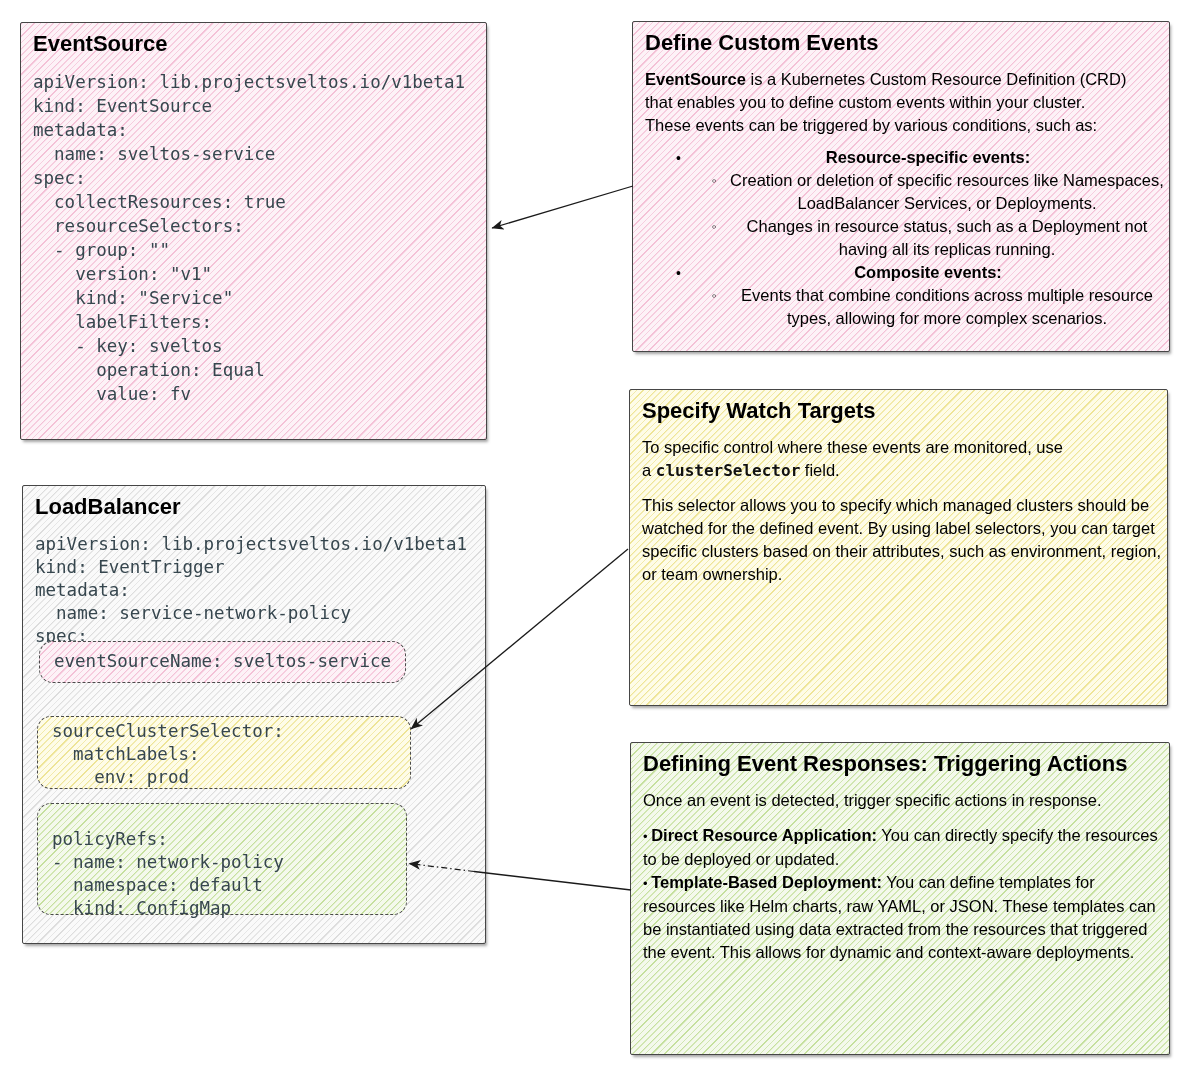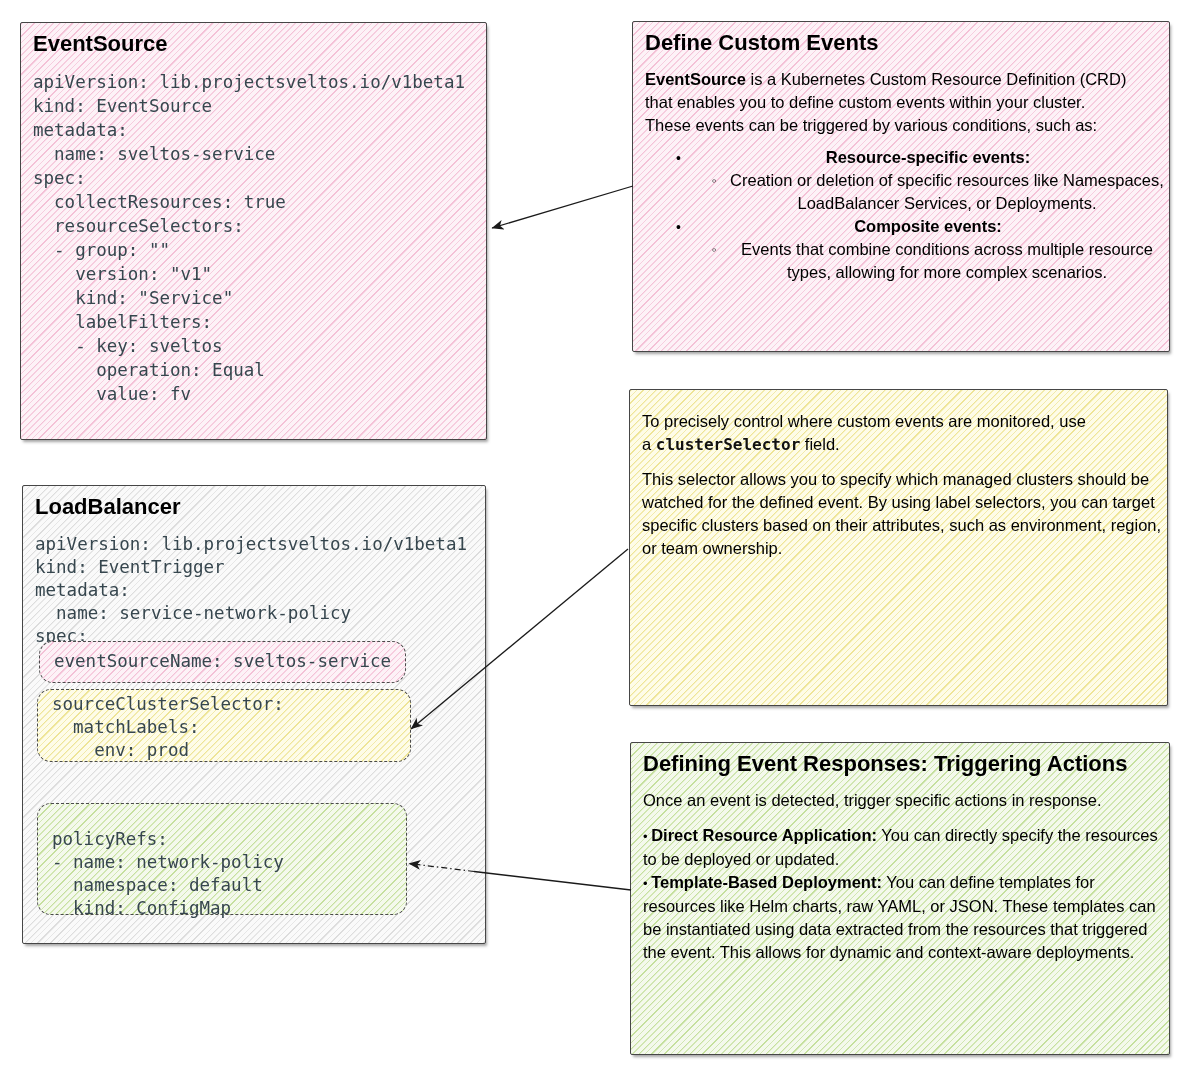--- a/index.html
+++ b/index.html
@@ -95,47 +95,49 @@
   </div>
 
   <div class="box hatch-pink pad body-text" style="left:632px; top:21px; width:538px; height:331px; padding-right:4px;">
     <h2 class="box-title">Define Custom Events</h2>
     <p><strong>EventSource</strong><span> is a Kubernetes Custom Resource Definition (CRD)</span><br><span>that enables you to define custom events within your cluster.</span><br><span>These events can be triggered by various conditions, such as:</span></p>
     <ul class="bullets">
       <li>
         <strong>Resource-specific events:</strong>
         <ul class="subs">
           <li>Creation or deletion of specific resources like Namespaces, LoadBalancer Services, or Deployments.</li>
+          <li>Changes in resource status, such as a Deployment not having all its replicas running.</li>
         </ul>
       </li>
       <li>
         <strong>Composite events:</strong>
         <ul class="subs">
           <li>Events that combine conditions across multiple resource types, allowing for more complex scenarios.</li>
         </ul>
       </li>
     </ul>
   </div>
 
   <div class="box hatch-yellow pad body-text" style="left:629px; top:389px; width:539px; height:317px; padding-right:2px;">
-    <p><span>To precisely control where custom events are monitored, use</span><br><span>a </span><span class="mono-b">clusterSelector</span><span> field.</span></p>
+    <h2 class="box-title">Specify Watch Targets</h2>
+    <p><span>To specific control where these events are monitored, use</span><br><span>a </span><span class="mono-b">clusterSelector</span><span> field.</span></p>
     <p>This selector allows you to specify which managed clusters should be watched for the defined event. By using label selectors, you can target specific clusters based on their attributes, such as environment, region, or team ownership.</p>
   </div>
 
   <div class="box hatch-gray pad" style="left:22px; top:485px; width:464px; height:459px;">
     <h2 class="box-title">LoadBalancer</h2>
     <div class="code" style="line-height:23px;">apiVersion: lib.projectsveltos.io/v1beta1
 kind: EventTrigger
 metadata:
   name: service-network-policy
 spec:</div>
 
     <div class="chip hatch-pink" style="left:16px; top:155px; width:367px; height:42px; padding:8px 0 0 14px;">eventSourceName: sveltos-service</div>
 
-    <div class="chip hatch-yellow" style="left:14px; top:203px; width:374px; height:73px; padding:3px 0 0 14px;">sourceClusterSelector:
+    <div class="chip hatch-yellow" style="left:14px; top:230px; width:374px; height:73px; padding:3px 0 0 14px;">sourceClusterSelector:
   matchLabels:
     env: prod</div>
 
     <div class="chip hatch-green" style="left:14px; top:317px; width:370px; height:112px; padding:24px 0 0 14px;">policyRefs:
 - name: network-policy
   namespace: default
   kind: ConfigMap</div>
   </div>
 
   <div class="box hatch-green pad body-text" style="left:630px; top:742px; width:540px; height:313px; padding-right:4px;">

